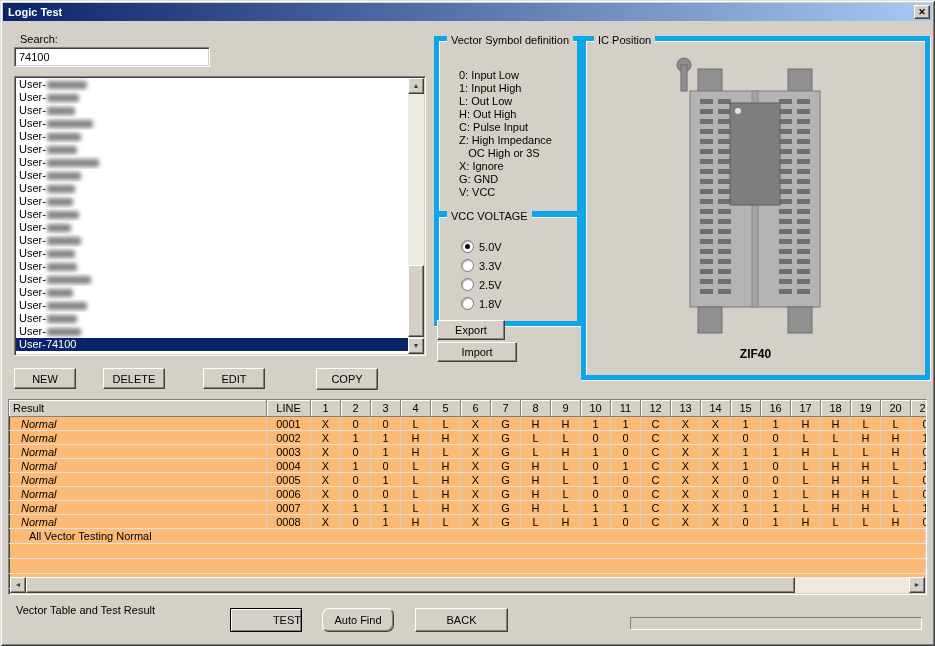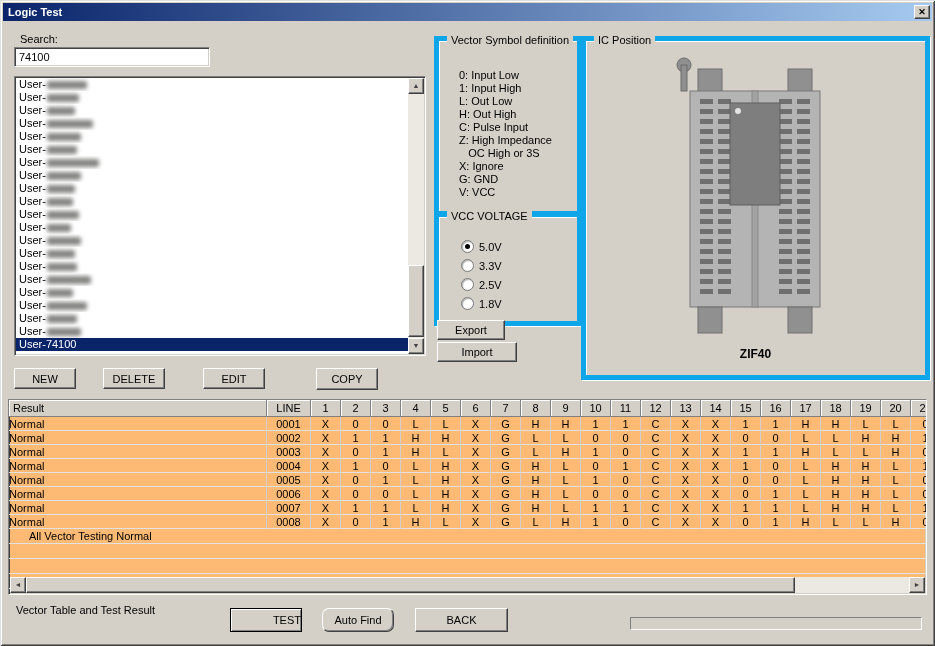--- a/index.html
+++ b/index.html
@@ -114,21 +114,21 @@
   .c-result{width:258px;}
   .c-line{width:44px;}
   .c-val{width:30px;}
   .th.c-result{text-align:left;padding-left:4px;}
   .tr{display:flex;height:14px;line-height:14px;overflow:hidden;}
   .td{
     box-sizing:border-box;flex:none;
     border-right:1px solid #d0d0d0;border-bottom:1px solid #e2e2e2;
     overflow:hidden;white-space:nowrap;text-align:center;
   }
-  .td.c-result{text-align:left;padding-left:0;}
+  .td.c-result{text-align:left;padding-left:12px;font-style:italic;}
   .summary-row{height:14px;line-height:14px;padding-left:20px;border-bottom:1px solid #e2e2e2;}
   .empty-row{height:14px;border-bottom:1px solid #e2e2e2;}
   .hscroll{position:absolute;left:1px;right:1px;bottom:1px;height:16px;background:#ece9e2;}
   .hscroll .sb-left{position:absolute;left:0;top:0;}
   .hscroll .sb-right{position:absolute;right:0;top:0;}
   .hscroll .sb-thumb{
     position:absolute;left:16px;top:0;height:16px;width:84%;
     background:var(--face,#d4d0c8);
     border:1px solid;border-color:#fff #404040 #404040 #fff;
     box-shadow:inset -1px -1px 0 #808080;box-sizing:border-box;

